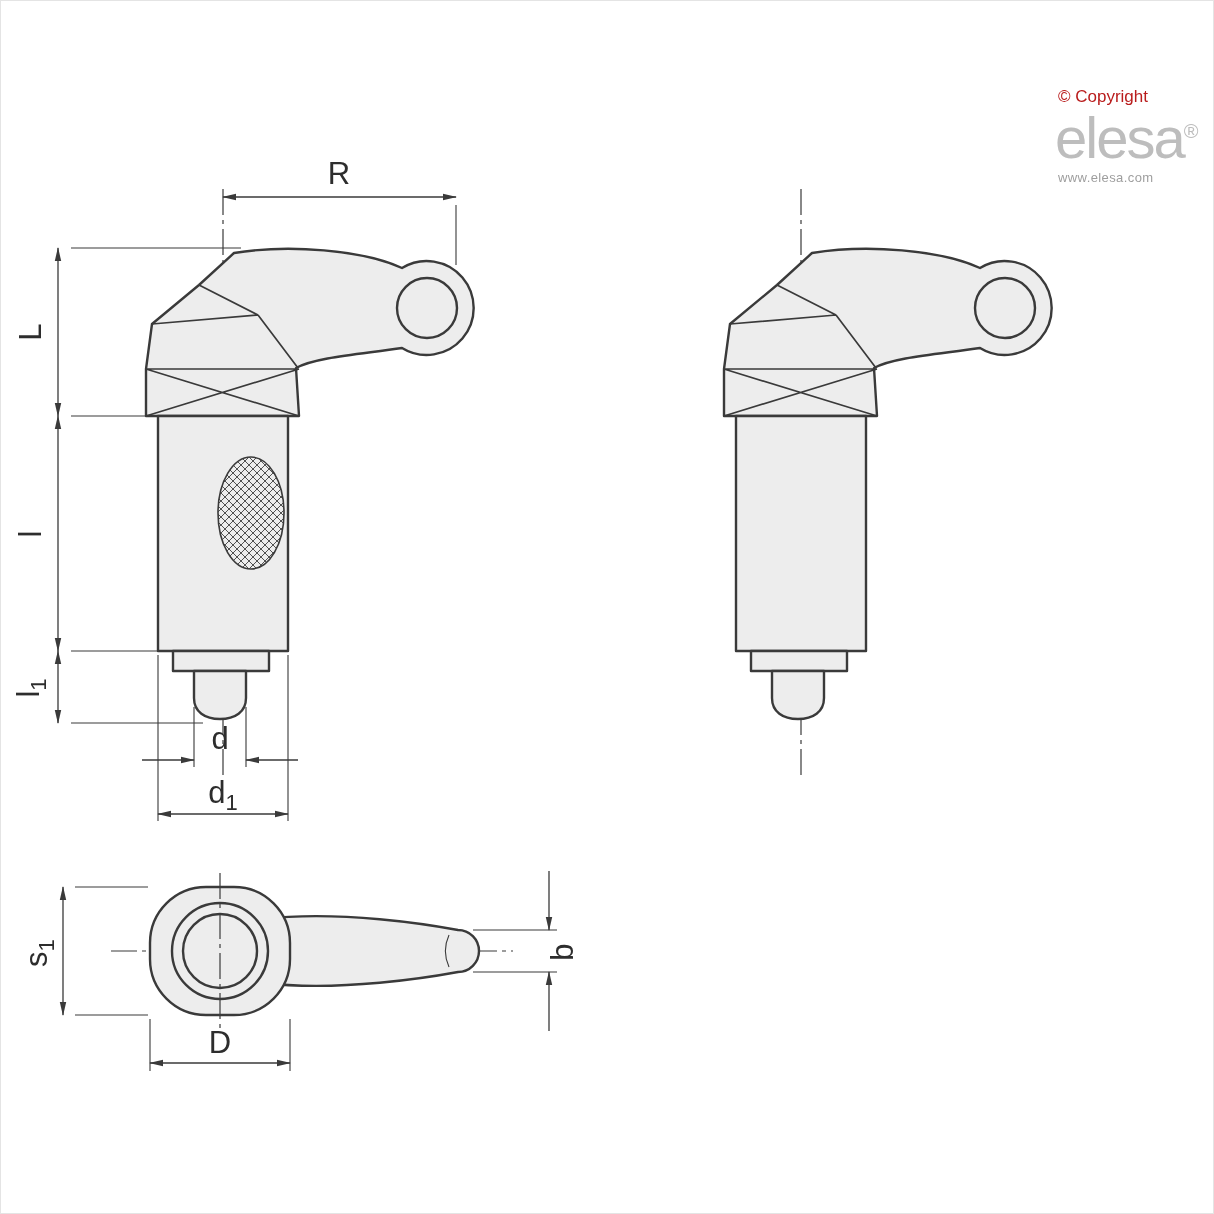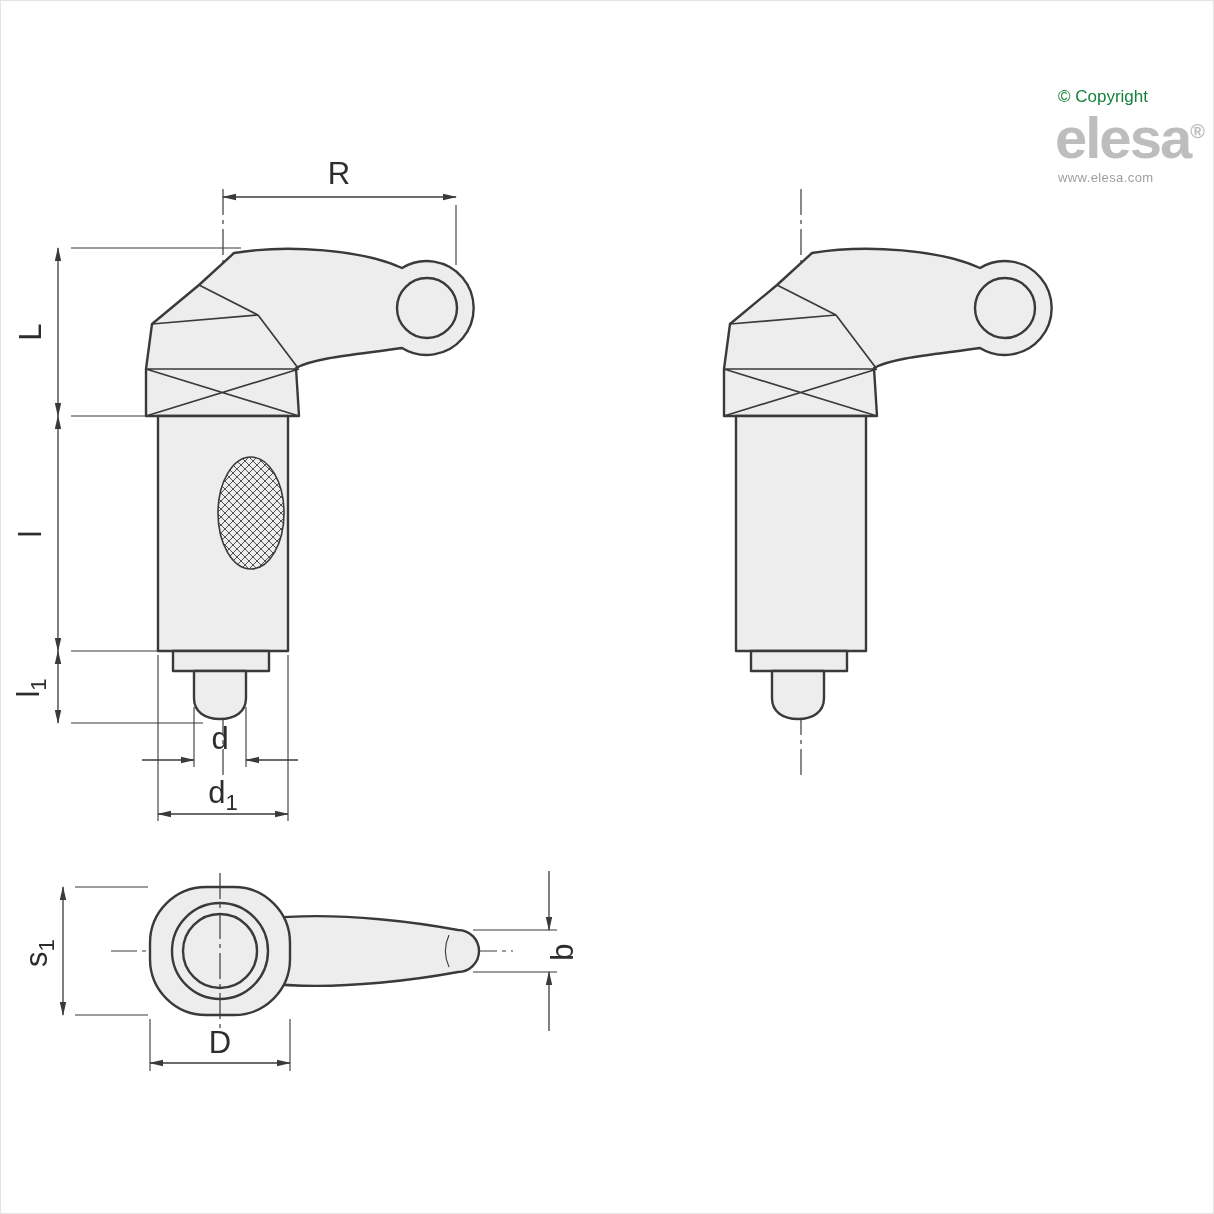--- a/index.html
+++ b/index.html
@@ -1,22 +1,22 @@
 <!DOCTYPE html>
 <html><head>
 <meta charset="utf-8">
 <style>
   html,body{margin:0;padding:0;background:#fff}
   .canvas{position:relative;width:1214px;height:1214px;background:#fff;
           border:1px solid #e4e4e4;box-sizing:border-box;overflow:hidden;
           font-family:"Liberation Sans", sans-serif}
   .drawing{position:absolute;left:0;top:0}
   .branding{position:absolute;left:1054px;top:86px;text-align:left}
-  .copyright{font-size:17px;color:#15803d;margin:0 0 1px 3px}
-  .logo{font-size:58px;font-weight:bold;color:#bdbdbd;letter-spacing:-2px;line-height:1.02;margin:0}
+  .copyright{font-size:17px;color:#b91c1c;margin:0 0 1px 3px}
+  .logo{font-size:58px;font-weight:normal;color:#bdbdbd;letter-spacing:-2px;line-height:1.02;margin:0}
   .reg{font-size:20px;vertical-align:super;letter-spacing:0}
   .website{font-size:13px;color:#9e9e9e;margin:3px 0 0 3px;letter-spacing:.4px}
 
   .part{fill:#ededed;stroke:#3a3a3a;stroke-width:2.4;stroke-linejoin:round}
   .stroke{fill:none;stroke:#3a3a3a;stroke-width:2.4;stroke-linejoin:round}
   .detail{fill:none;stroke:#3a3a3a;stroke-width:1.7}
   .thin{fill:none;stroke:#3a3a3a;stroke-width:1.1}
   .dim{fill:none;stroke:#3a3a3a;stroke-width:1.3}
   .cl{fill:none;stroke:#3a3a3a;stroke-width:1.2;stroke-dasharray:26 5 4 5}
   .dt{font-family:"Liberation Sans", sans-serif;font-size:31px;fill:#2d2d2d}

